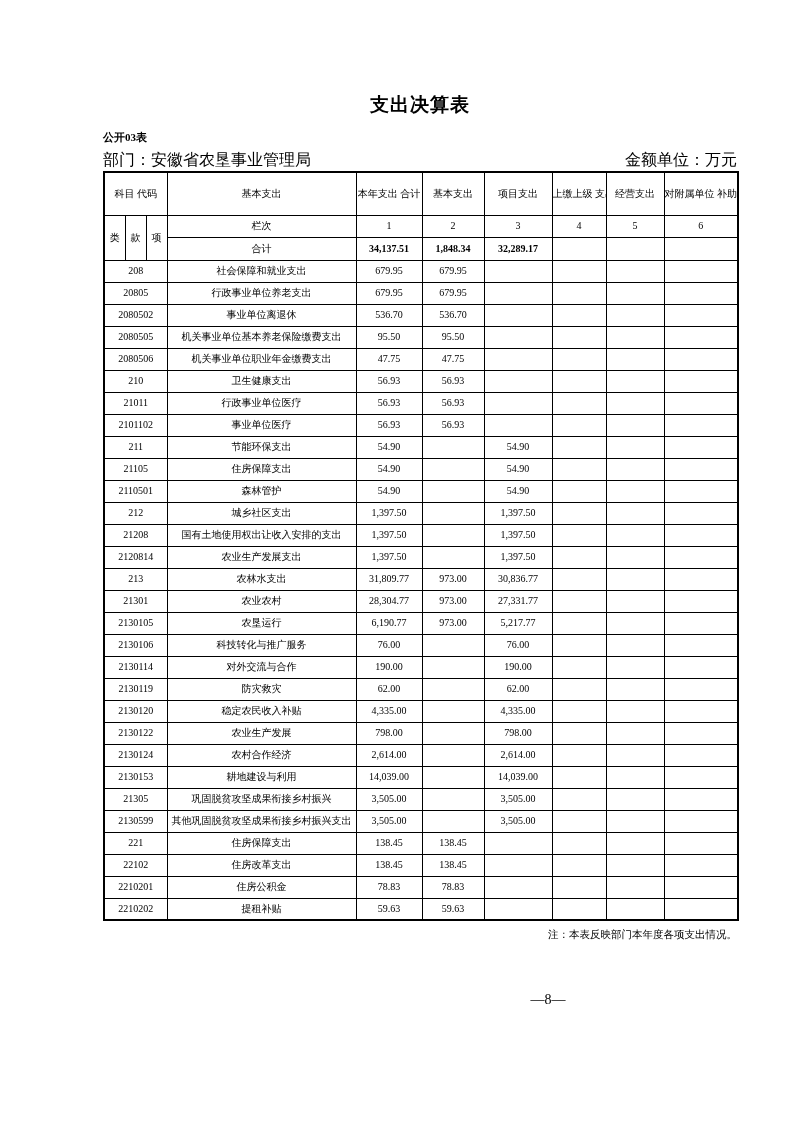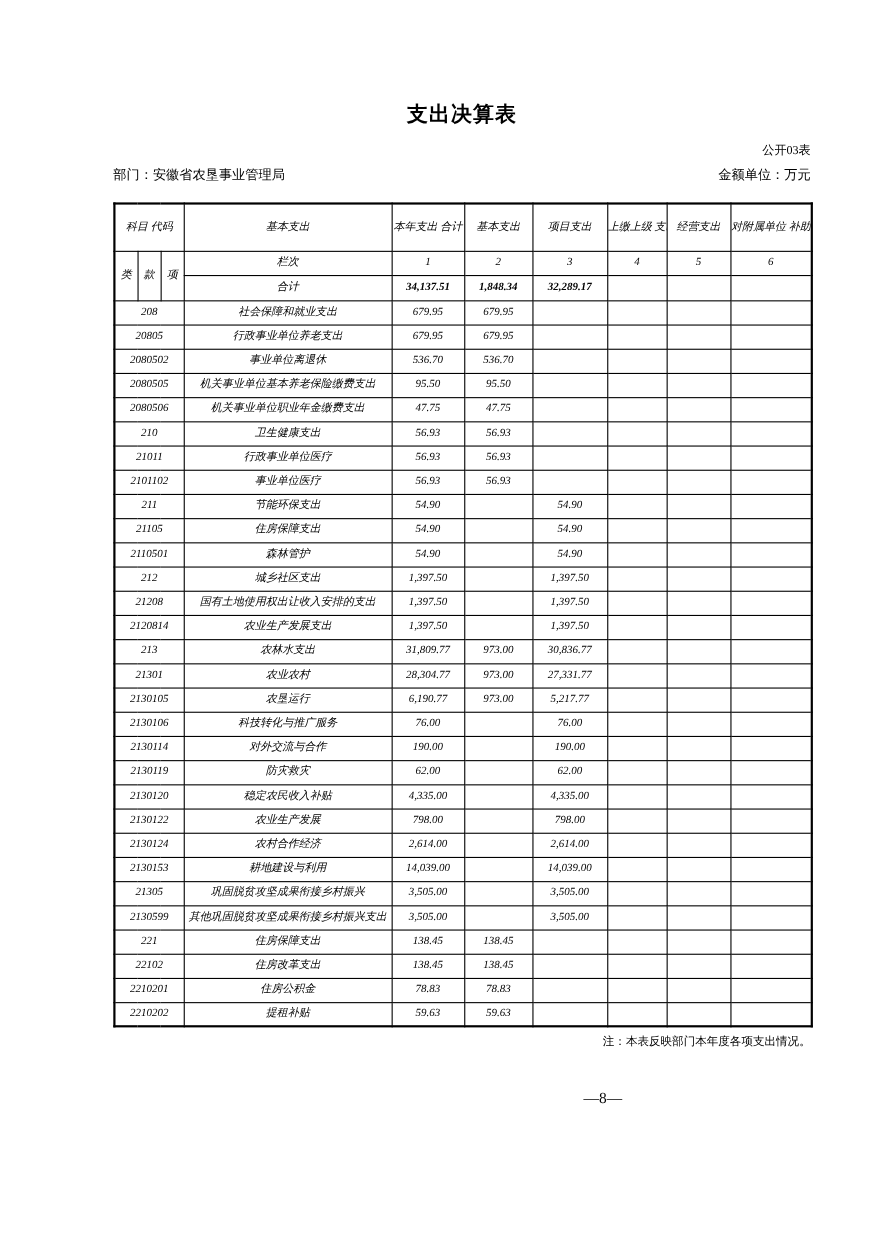--- a/index.html
+++ b/index.html
@@ -21,39 +21,38 @@
     margin-top: 94px;
     text-align: center;
     font-size: 19px;
     line-height: 22px;
     font-weight: bold;
     font-family: "Liberation Sans", "DejaVu Sans", sans-serif;
     letter-spacing: 1px;
   }
   .pub-label {
     margin-top: 15px;
-    text-align: right;
     font-size: 11px;
     line-height: 13px;
+    font-weight: bold;
   }
   .meta-row {
     margin-top: 9px;
     display: flex;
     justify-content: space-between;
-    font-size: 12px;
+    font-size: 16px;
     line-height: 13px;
   }
   table.report {
-    margin-top: 18px;
+    margin-top: 5px;
     width: 634px;
     border-collapse: collapse;
     table-layout: fixed;
     border: 2px solid #000;
     font-size: 10px;
-    font-style: italic;
   }
   table.report th, table.report td {
     border: 1px solid #000;
     padding: 0;
     font-weight: normal;
     vertical-align: middle;
     overflow: hidden;
     white-space: nowrap;
     text-align: center;
     line-height: 12px;

